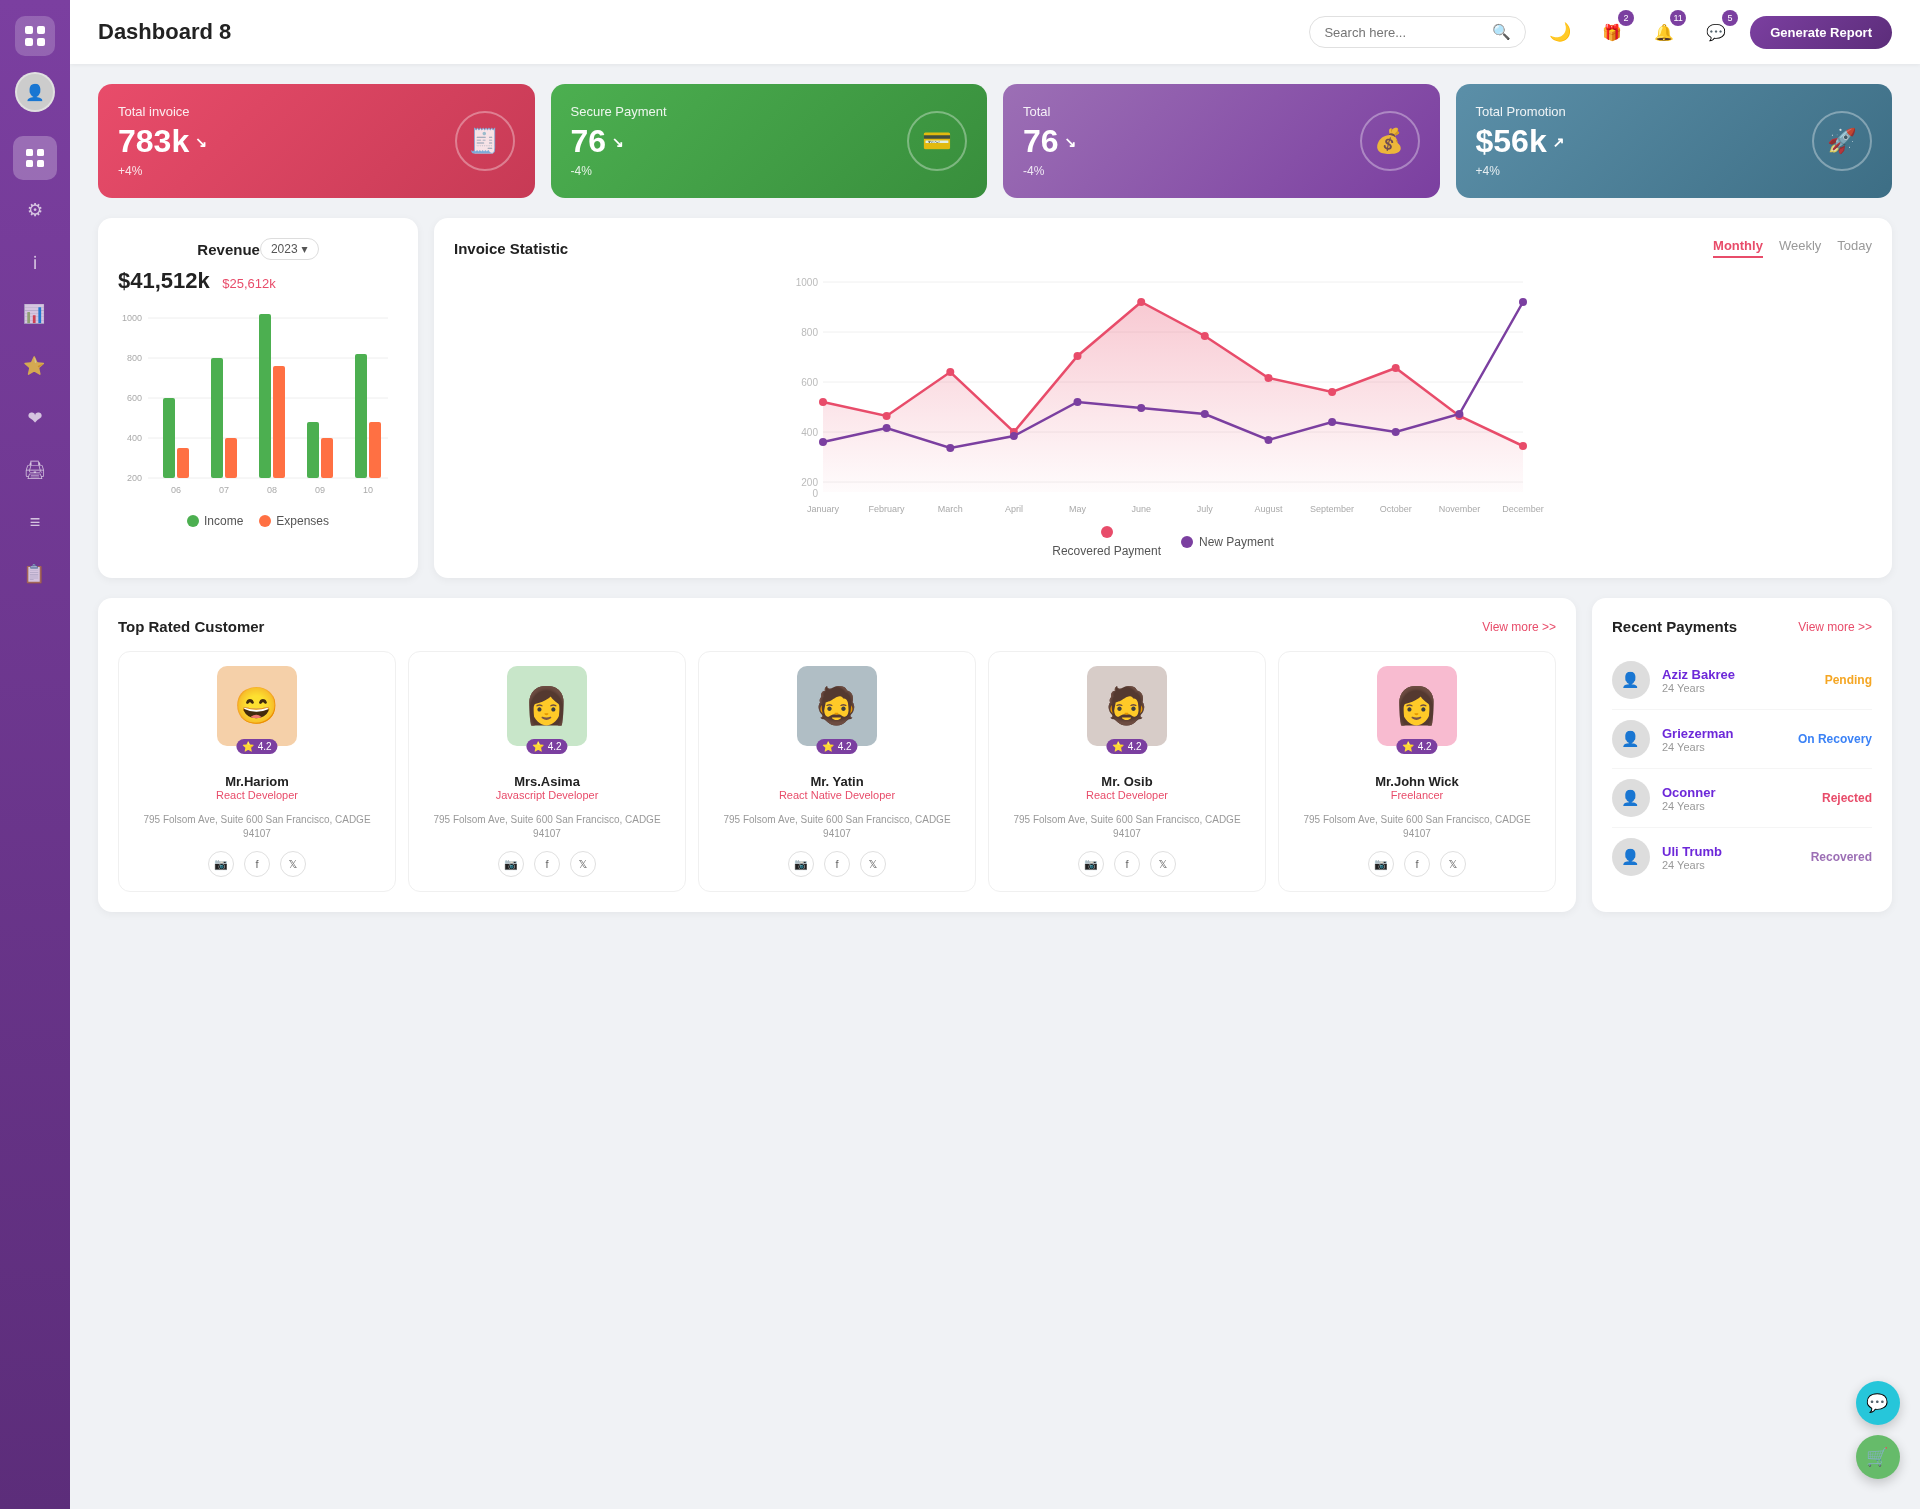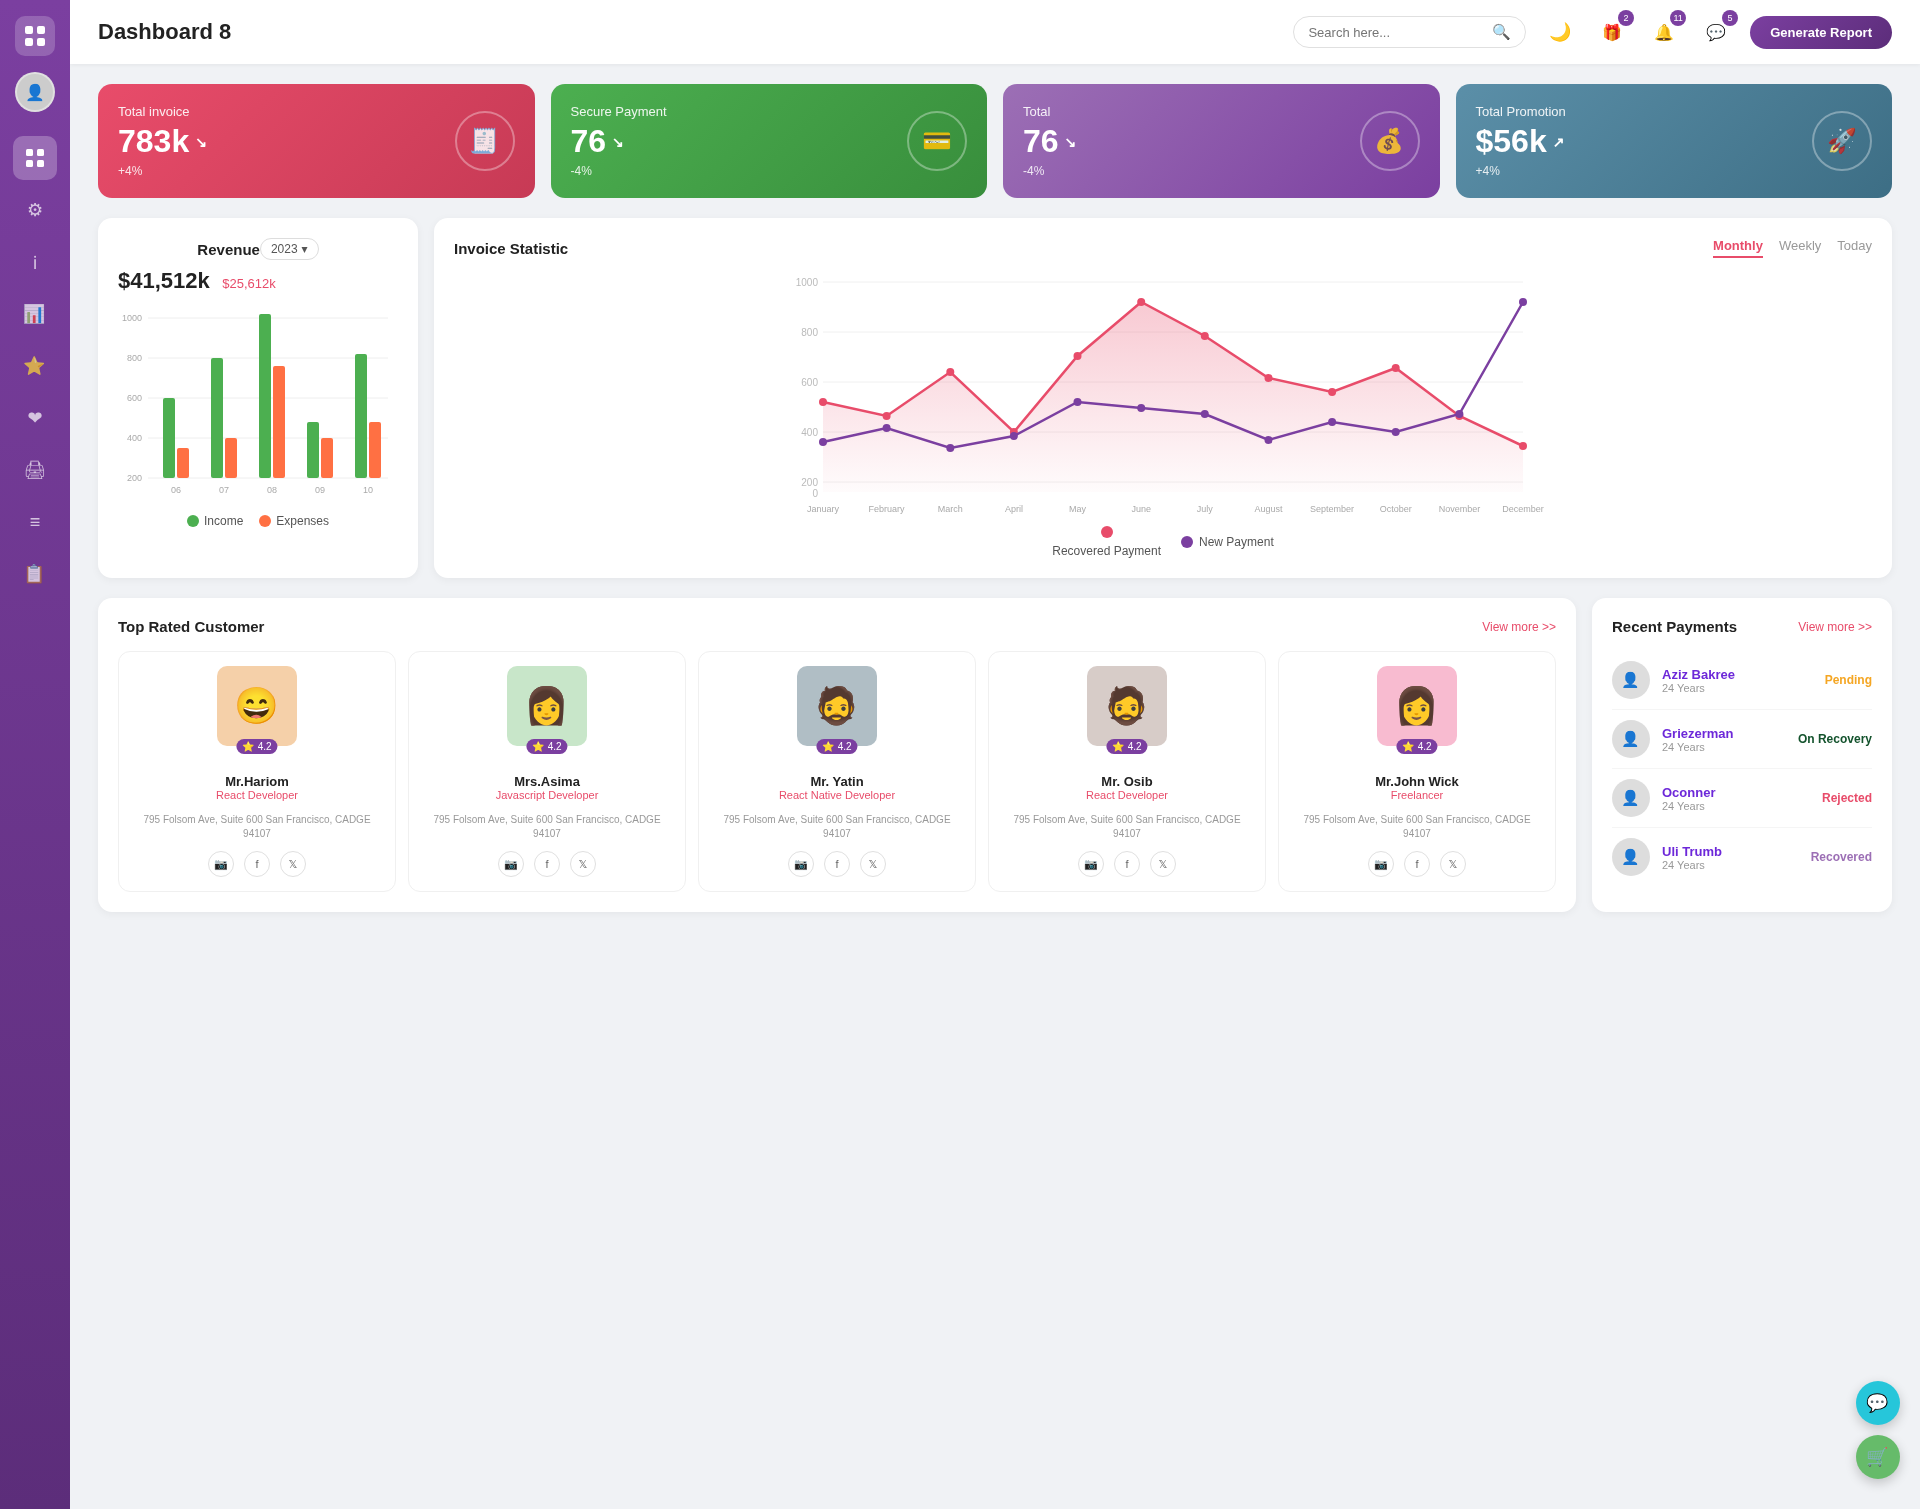--- a/index.html
+++ b/index.html
@@ -65,21 +65,21 @@
       justify-content: space-between;
       box-shadow: 0 1px 4px rgba(0,0,0,0.06);
     }
     .header-title { font-size: 22px; font-weight: 700; color: #222; }
     .header-right { display: flex; align-items: center; gap: 16px; }
     .search-box {
       display: flex; align-items: center;
       border: 1px solid #e0e0e0;
       border-radius: 20px;
       padding: 6px 14px;
-      gap: 24px;
+      gap: 8px;
       background: white;
     }
     .search-box input {
       border: none; outline: none;
       font-size: 13px; color: #666;
       width: 160px;
     }
     .search-icon { color: #999; font-size: 15px; }
     .header-icon-wrap {
       position: relative;
@@ -278,21 +278,21 @@
       font-size: 15px;
       color: #888;
       flex-shrink: 0;
       overflow: hidden;
     }
     .payment-info { flex: 1; }
     .payment-name { font-size: 13px; font-weight: 600; color: #6d28d9; }
     .payment-years { font-size: 11px; color: #999; }
     .payment-status { font-size: 12px; font-weight: 600; }
     .status-pending { color: #f5a623; }
-    .status-recovery { color: #14532d; }
+    .status-recovery { color: #3b82f6; }
     .status-rejected { color: #e84c6a; }
     .status-recovered { color: #9c6fb5; }
 
     
     .float-btns {
       position: fixed;
       bottom: 30px; right: 20px;
       display: flex; flex-direction: column; gap: 10px;
     }
     .float-btn {

